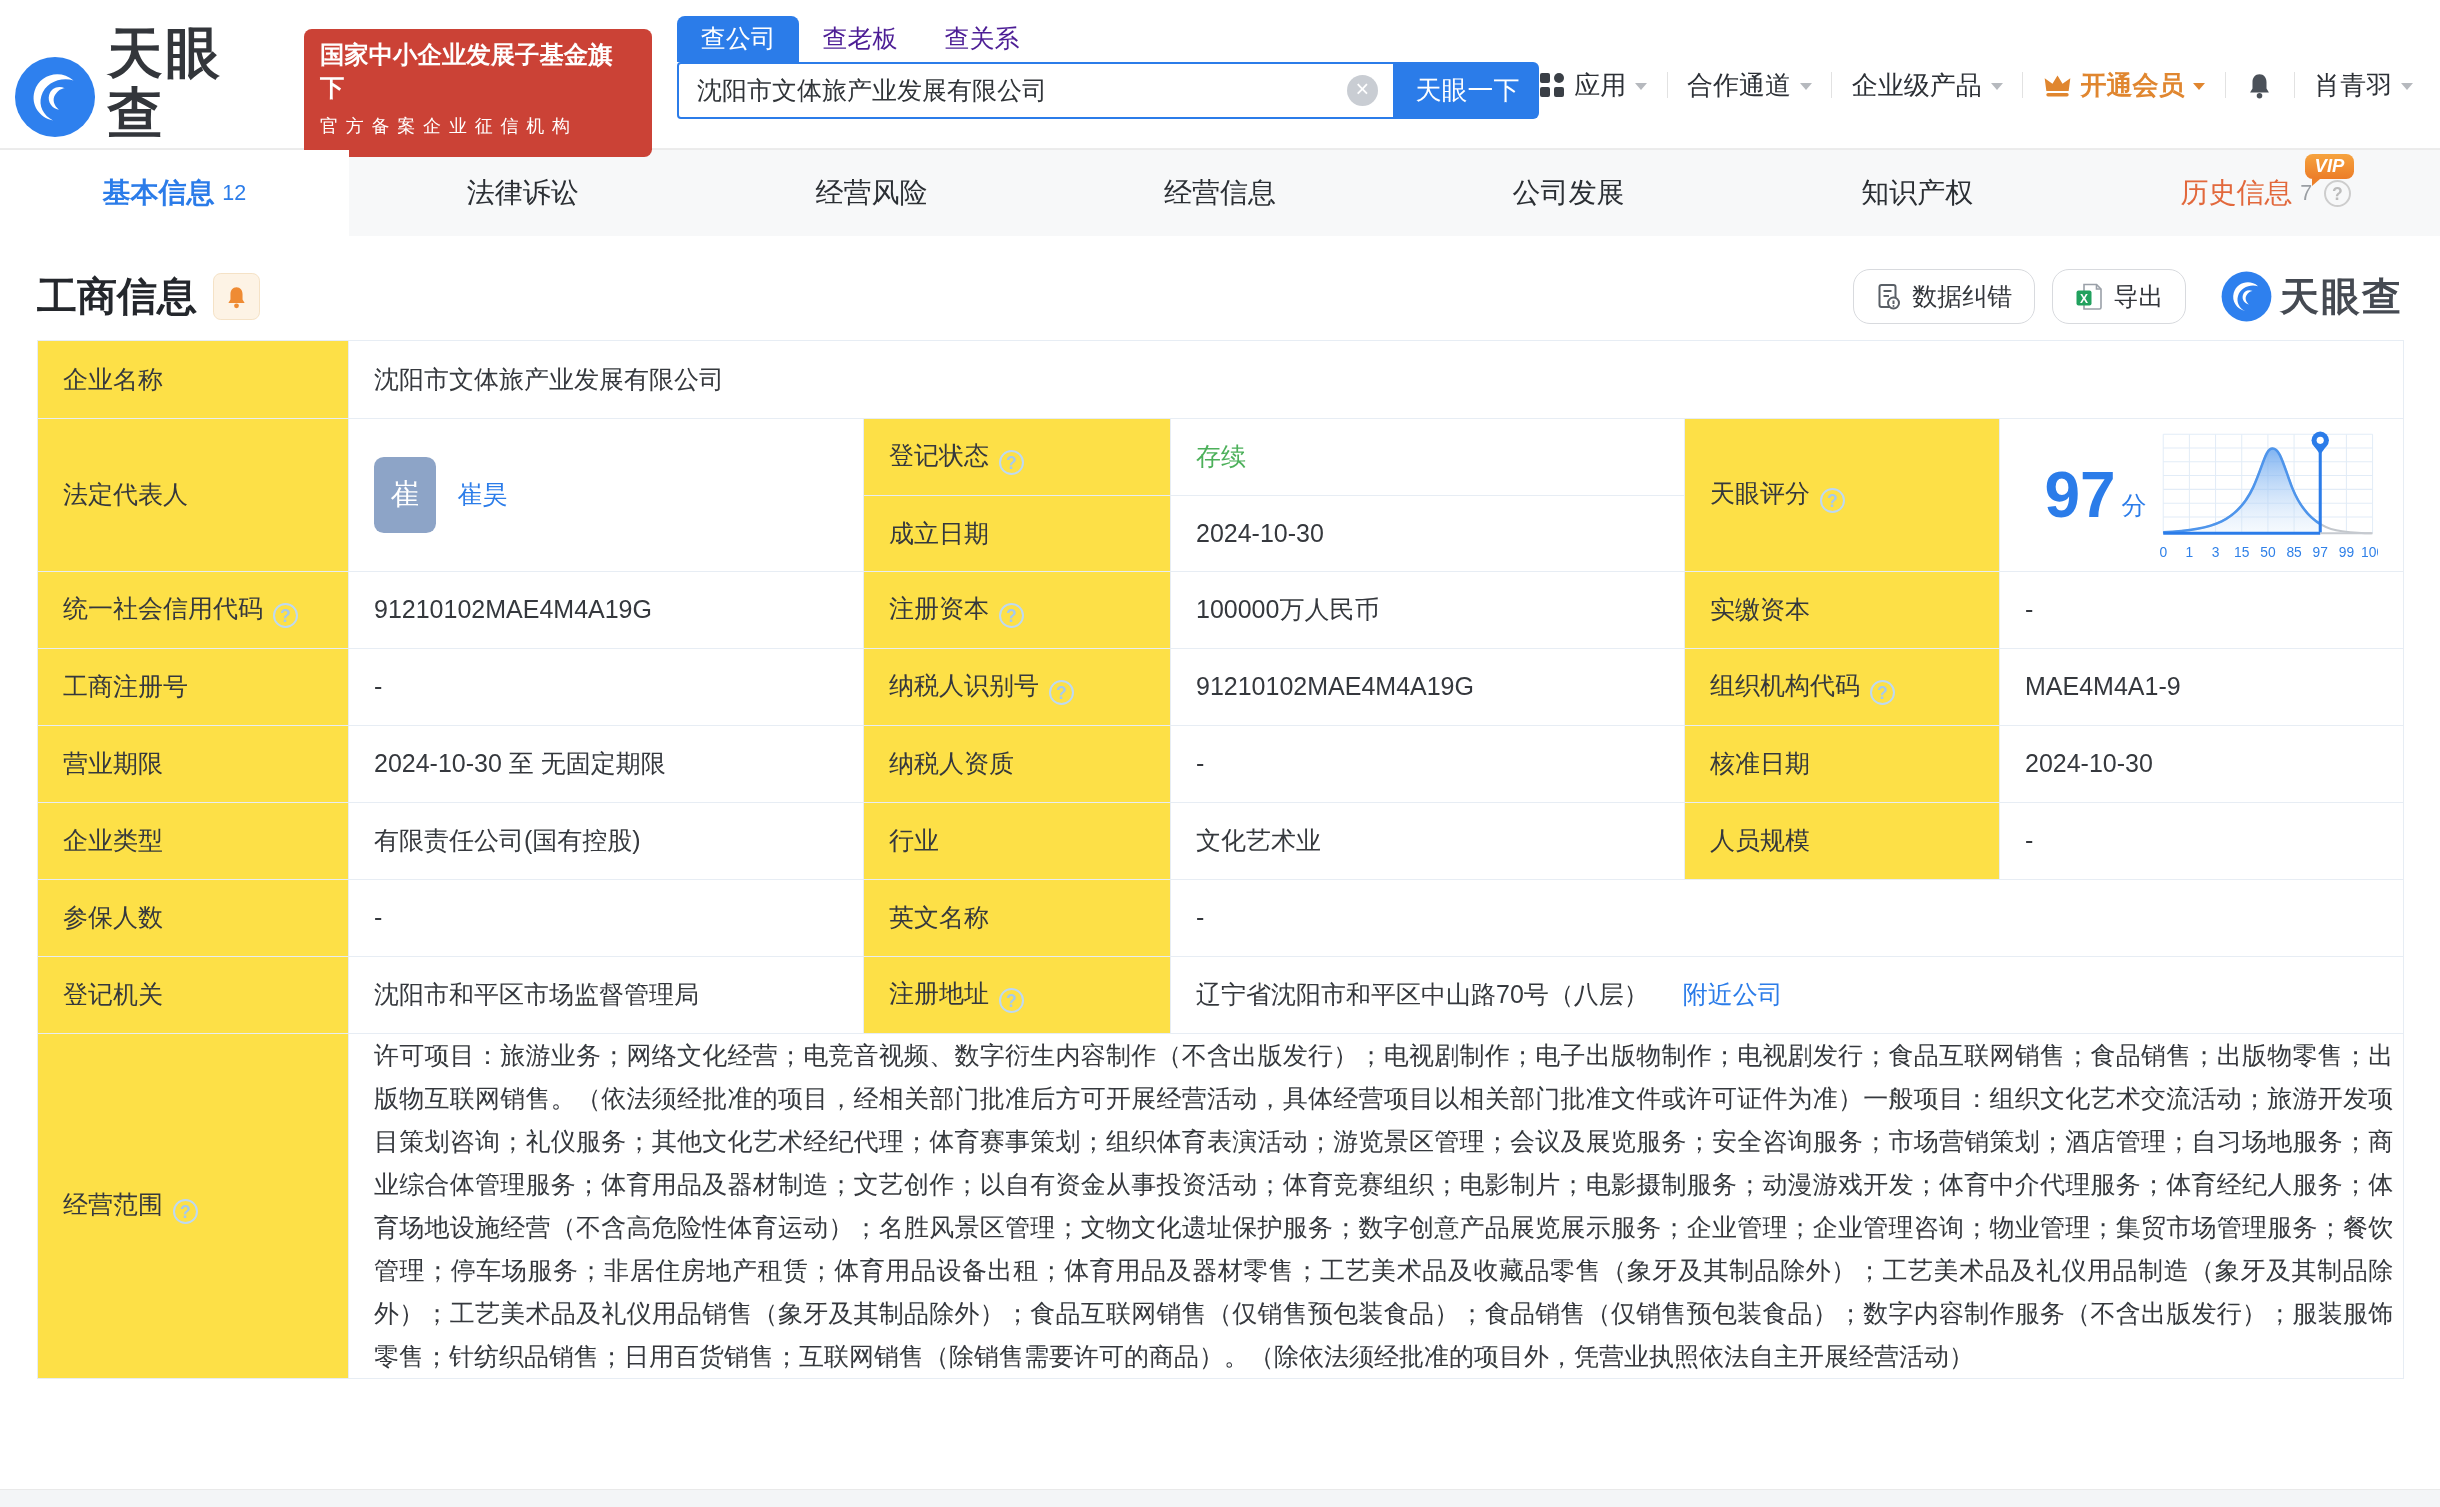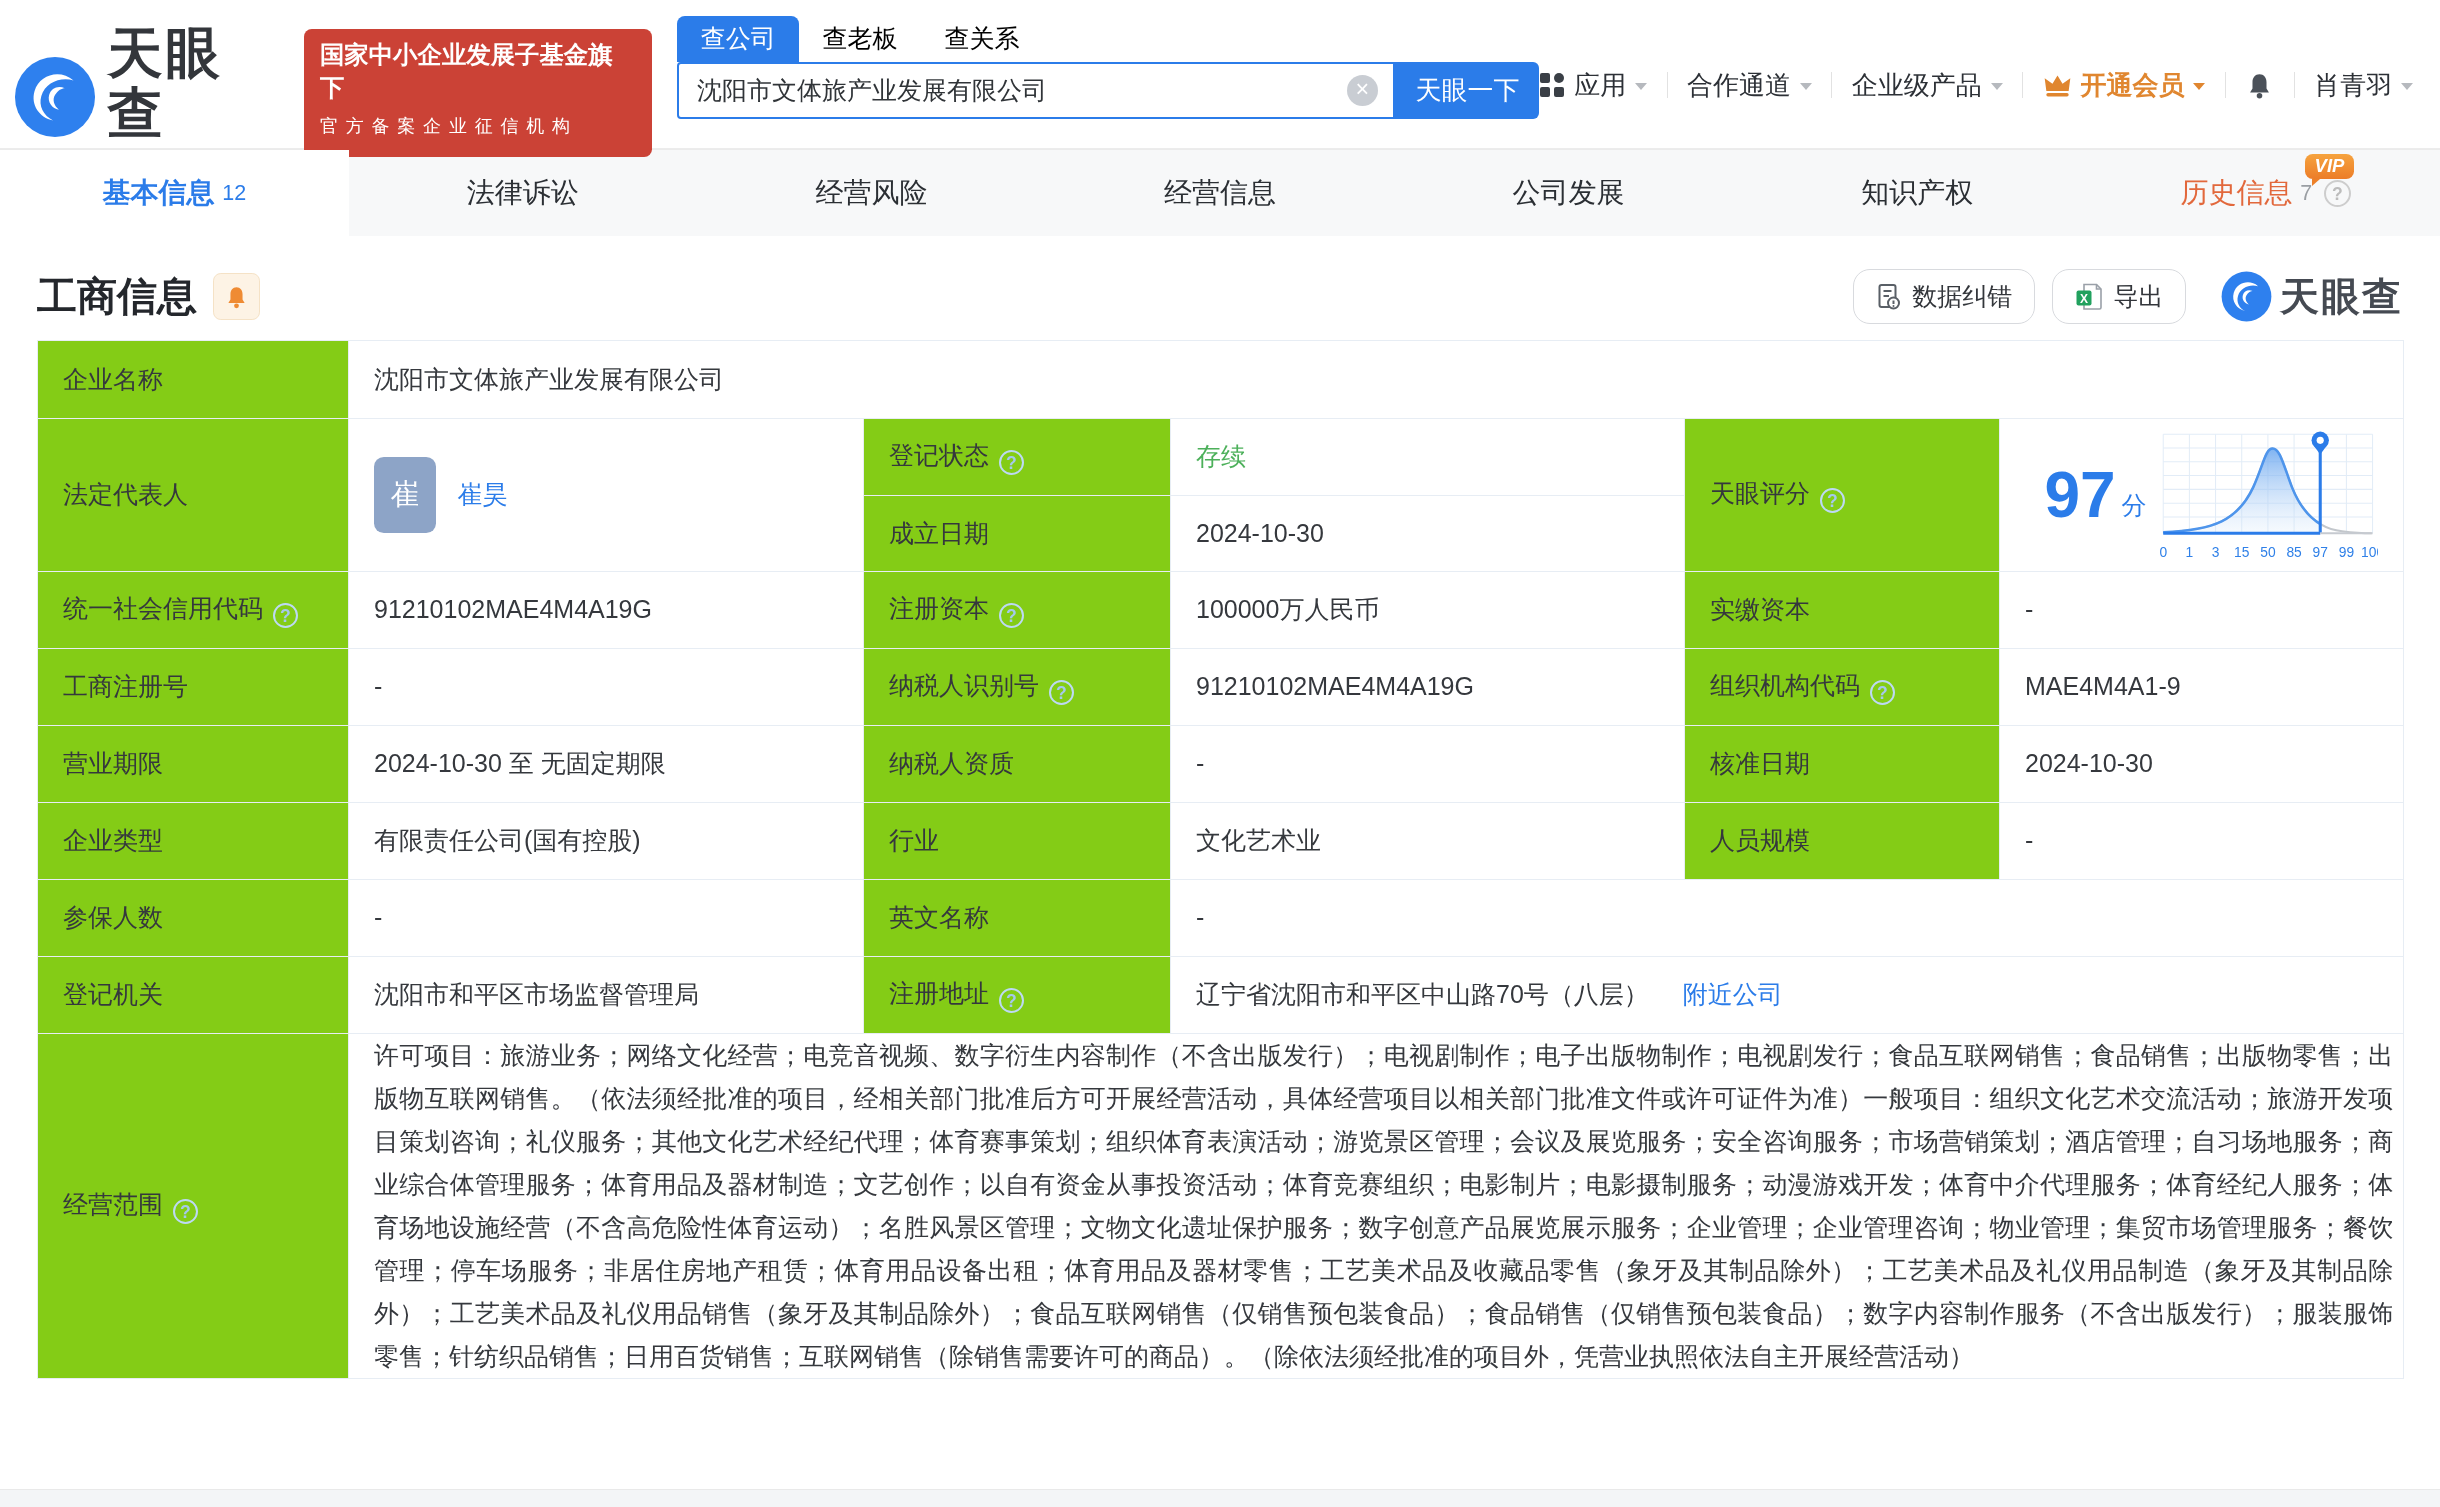--- a/index.html
+++ b/index.html
@@ -16,21 +16,21 @@
   .logo svg{width:82px;height:82px;flex:0 0 auto;}
   .logo-txt{margin-left:11.7px;}
   .logo-cn{font-size:55px;font-weight:bold;color:#33363b;line-height:60px;letter-spacing:2.9px;}
   .logo-en{font-size:20.5px;font-weight:bold;color:#43474d;margin-top:3.9px;letter-spacing:0.5px;}
   .gov-badge{margin:29px 0 0 23.4px;background:#cb4236;color:#fff;border-radius:7.8px;padding:8.8px 15.6px;}
   .gb1{font-size:24.4px;line-height:33px;font-weight:bold;}
   .gb2{font-size:18px;line-height:44px;letter-spacing:7.8px;}
 
   .search-wrap{margin:15.6px 0 0 25px;}
   .search-tabs{display:flex;align-items:flex-end;}
-  .stab{font-size:25px;color:#000000;padding:6.8px 23.4px;cursor:pointer;}
+  .stab{font-size:25px;color:#4c1d95;padding:6.8px 23.4px;cursor:pointer;}
   .stab.active{background:#2b7ce9;color:#fff;border-radius:7.8px 7.8px 0 0;}
   .search-row{display:flex;}
   .search-box{position:relative;width:718px;height:57px;border:2px solid #2b7ce9;border-radius:3.9px 0 0 3.9px;background:#fff;box-sizing:border-box;}
   .search-input{width:624px;height:100%;border:none;outline:none;font-size:25px;color:#303438;padding:0 0 0 17.6px;background:transparent;font-family:inherit;}
   .clear-btn{position:absolute;right:15.6px;top:10.7px;width:31px;height:31px;border-radius:50%;background:#c9cdd3;color:#fff;font-size:23.4px;line-height:29px;text-align:center;cursor:pointer;}
   .clear-btn::before{content:"\00d7";}
   .search-btn{width:144px;height:57px;background:#2b7ce9;color:#fff;font-size:26px;border:none;border-radius:0 5.9px 5.9px 0;font-family:inherit;cursor:pointer;}
 
   .topnav{margin-left:auto;margin-right:27px;display:flex;align-items:center;margin-top:55px;height:60px;}
   .tn-item{display:flex;align-items:center;font-size:26px;color:#2c3036;gap:8.8px;cursor:pointer;white-space:nowrap;font-family:Liberation Mono, monospace;}
@@ -62,21 +62,21 @@
   .bell-chip{width:45px;height:45px;background:#fdf3e5;border:1px solid #f5e2c6;border-radius:7.8px;display:flex;align-items:center;justify-content:center;margin-left:15.6px;cursor:pointer;}
   .actions{margin-left:auto;display:flex;align-items:center;gap:17.6px;}
   .act-btn{display:flex;align-items:center;gap:10.7px;height:55px;padding:0 21.5px;background:#fff;border:1px solid #d8dade;border-radius:17px;font-size:25px;color:#33363b;font-family:inherit;cursor:pointer;}
   .wm-logo{display:flex;align-items:center;gap:7.8px;margin-left:17.6px;}
   .wm-logo svg{width:51px;height:51px;}
   .wm-txt{font-size:39px;font-weight:bold;color:#454a52;letter-spacing:2px;}
 
   
   table.info{border-collapse:collapse;margin:15.6px 37px 0;width:2366px;table-layout:fixed;font-size:25px;}
   table.info td{border:1px solid #e7edf4;vertical-align:middle;padding:0 9.8px 0 25px;color:#35383d;}
-  td.lbl{background:#84cc16;}
+  td.lbl{background:#fde047;}
   tr.h80{height:78px;} tr.h79{height:77px;} tr.h78{height:76px;}
   .green{color:#4cb05a;}
   .blue-link{color:#2b7ce9;cursor:pointer;}
   .nearby{margin-left:27px;}
   .rep-cell{display:flex;align-items:center;gap:21.5px;}
   .avatar{display:inline-flex;width:62px;height:76px;background:#8da4c7;border-radius:9.8px;color:#fff;font-size:29px;align-items:center;justify-content:center;cursor:pointer;}
   td.score-td{padding:0;}
   .score-cell{display:flex;align-items:center;padding:0 5.9px 0 19.5px;}
   .score-num{font-size:64px;font-weight:bold;color:#2b7ce9;line-height:64px;}
   .score-unit{font-size:25px;color:#2b7ce9;margin:21.5px 0 0 5.9px;}

